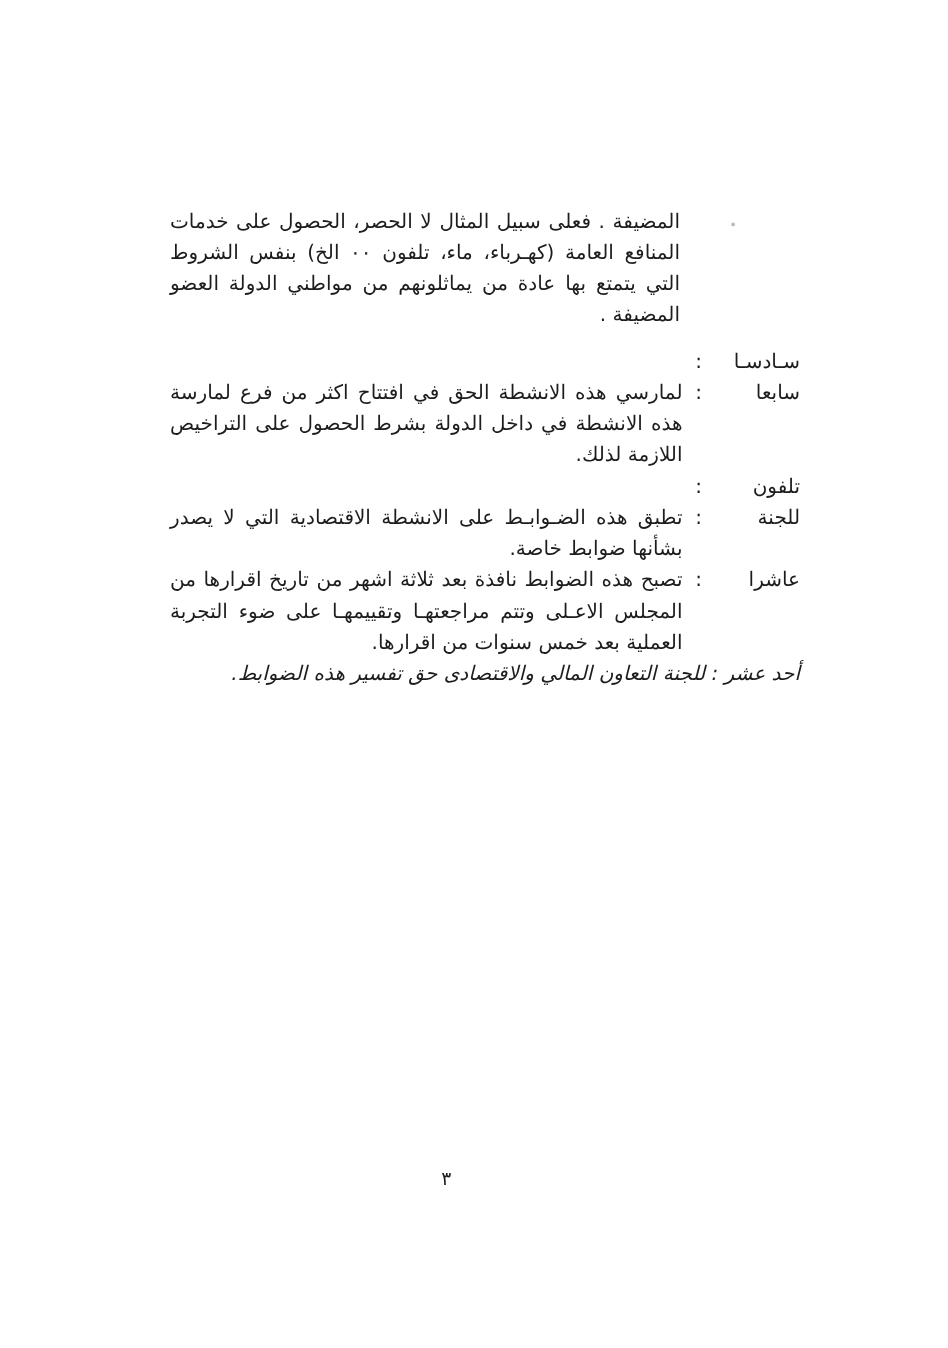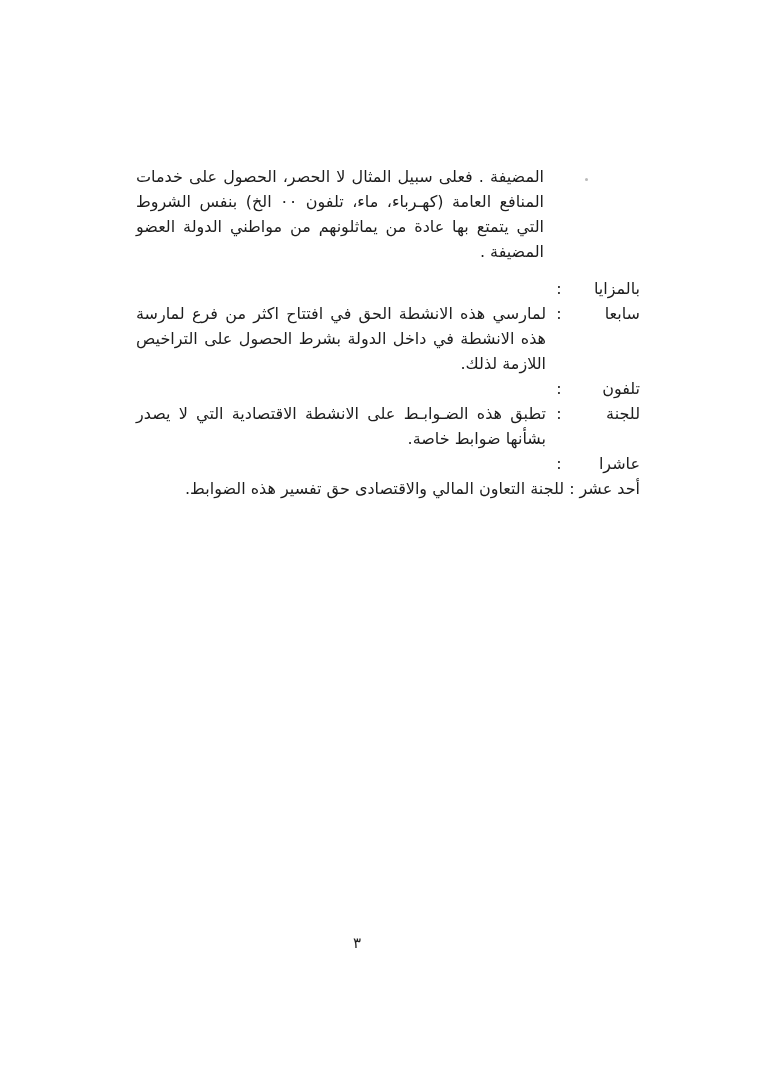--- a/index.html
+++ b/index.html
@@ -48,20 +48,21 @@
     width: 26px;
     text-align: center;
   }
   .clause-body {
     flex: 1 1 auto;
     text-align: justify;
   }
   .closing {
     white-space: nowrap;
     text-align: right;
+    font-style: italic;
   }
   .closing .sep {
     margin: 0 5px;
   }
   .page-number {
     position: absolute;
     top: 934px;
     left: 337px;
     width: 40px;
     text-align: center;
@@ -85,21 +86,21 @@
 
 <div class="page">
 
   <div class="speck"></div>
 
   <div class="content">
 
     <p class="continuation">المضيفة . فعلى سبيل المثال لا الحصر، الحصول على خدمات المنافع العامة (كهـرباء، ماء، تلفون ٠٠ الخ) بنفس الشروط التي يتمتع بها عادة من يماثلونهم من مواطني الدولة العضو المضيفة .</p>
 
     <div class="clause">
-      <span class="clause-label">بالمزايا</span>
+      <span class="clause-label">سـادسـا</span>
       <span class="clause-sep">:</span>
     </div>
 
     <div class="clause">
       <span class="clause-label">سابعا</span>
       <span class="clause-sep">:</span>
       <div class="clause-body">لمارسي هذه الانشطة الحق في افتتاح اكثر من فرع لمارسة هذه الانشطة في داخل الدولة بشرط الحصول على التراخيص اللازمة لذلك.</div>
     </div>
 
     <div class="clause">
@@ -109,20 +110,21 @@
 
     <div class="clause">
       <span class="clause-label">للجنة</span>
       <span class="clause-sep">:</span>
       <div class="clause-body">تطبق هذه الضـوابـط على الانشطة الاقتصادية التي لا يصدر بشأنها ضوابط خاصة.</div>
     </div>
 
     <div class="clause">
       <span class="clause-label">عاشرا</span>
       <span class="clause-sep">:</span>
+      <div class="clause-body">تصبح هذه الضوابط نافذة بعد ثلاثة اشهر من تاريخ اقرارها من المجلس الاعـلى وتتم مراجعتهـا وتقييمهـا على ضوء التجربة العملية بعد خمس سنوات من اقرارها.</div>
     </div>
 
     <div class="closing">
       <span>أحد عشر</span><span class="sep">:</span><span>للجنة التعاون المالي والاقتصادى حق تفسير هذه الضوابط.</span>
     </div>
 
   </div>
 
   <div class="page-number">٣</div>
 

